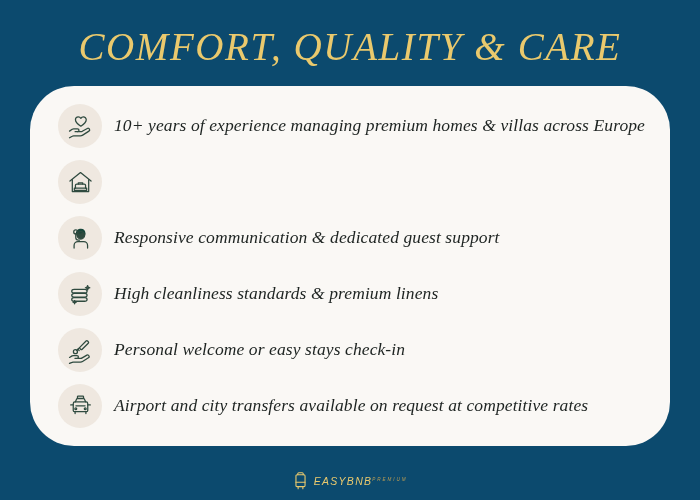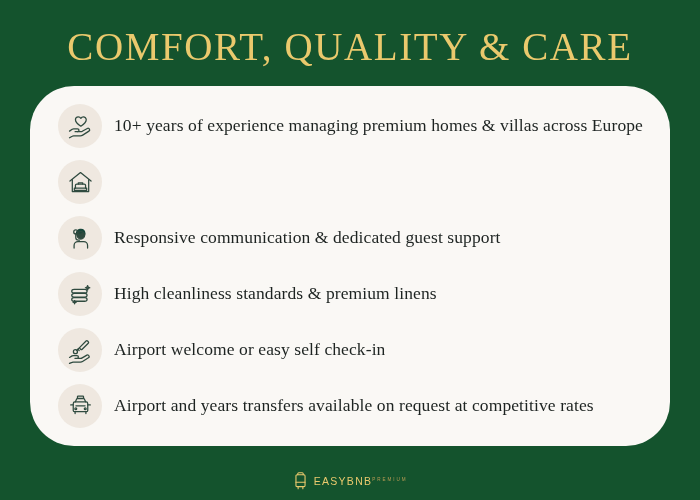--- a/index.html
+++ b/index.html
@@ -13,21 +13,22 @@
   body {
     background: #1a5c4d;
     font-family: "Liberation Serif", serif;
     position: relative;
   }
 
   .poster {
     width: 700px;
     height: 500px;
     position: relative;
-    background: #14532d;
+    background: #0c4a6e;
+    font-style: italic;
   }
 
   
   .title {
     position: absolute;
     top: 26px;
     left: 0;
     width: 700px;
     text-align: center;
     color: #eac96d;
@@ -193,39 +194,39 @@
         <span class="icon-circle">
           <svg viewBox="0 0 32 32" fill="none" stroke="#2f4a3f" stroke-width="1.5" stroke-linecap="round" stroke-linejoin="round">
             <path d="M22.6 4.8L15.4 12c-.5.5-.5 1.3 0 1.8l.8.8c.5.5 1.3.5 1.8 0l7.2-7.2c.5-.5.5-1.3 0-1.8l-.8-.8c-.5-.5-1.3-.5-1.8 0z"></path>
             <path d="M14.8 12.6l-3.6 3.6"></path>
             <path d="M12.9 14.5l1.5 1.5"></path>
             <circle cx="10" cy="17.4" r="2.4"></circle>
             <path d="M3 24.2l3-1.8c.5-.3 1-.4 1.6-.4h4.3c.9 0 1.6.7 1.6 1.6s-.7 1.6-1.6 1.6H9.4"></path>
             <path d="M12.8 25.2h3.4c.6 0 1.3-.2 1.8-.5l5.6-3.2c.9-.5 2-.2 2.4.7.5.9.2 1.9-.6 2.4l-7 4.4c-.7.5-1.6.7-2.5.7H7.6c-.6 0-1.1.1-1.6.4L3 31.3"></path>
           </svg>
         </span>
-        <span class="row-text">Airport welcome or easy self check-in</span>
+        <span class="row-text">Personal welcome or easy stays check-in</span>
       </div>
 
       <div class="row">
         <span class="icon-circle">
           <svg viewBox="0 0 32 32" fill="none" stroke="#2f4a3f" stroke-width="1.5" stroke-linecap="round" stroke-linejoin="round">
             <rect x="12.4" y="3.6" width="7.2" height="3" rx="0.8"></rect>
             <path d="M9.8 10.6l1.5-3.2c.3-.6.9-1 1.6-1h6.2c.7 0 1.3.4 1.6 1l1.5 3.2"></path>
             <path d="M7.4 12.6c0-1.1.9-2 2-2h13.2c1.1 0 2 .9 2 2v8c0 .8-.6 1.4-1.4 1.4H8.8c-.8 0-1.4-.6-1.4-1.4v-8z"></path>
             <path d="M10.6 15.2h10.8"></path>
             <circle cx="10.4" cy="18.6" r="1.1"></circle>
             <circle cx="21.6" cy="18.6" r="1.1"></circle>
             <path d="M9.6 22v2.4"></path>
             <path d="M22.4 22v2.4"></path>
             <path d="M4.4 14.2h3"></path>
             <path d="M24.6 14.2h3"></path>
           </svg>
         </span>
-        <span class="row-text">Airport and years transfers available on request at competitive rates</span>
+        <span class="row-text">Airport and city transfers available on request at competitive rates</span>
       </div>
 
     </div>
   </div>
 
   <div class="footer">
     <span class="footer-mark">
       <svg viewBox="0 0 16 22" fill="none" stroke="#eac96d" stroke-width="1.2" stroke-linecap="round" stroke-linejoin="round">
         <path d="M5 4.2V3c0-.6.5-1.1 1.1-1.1h3.8c.6 0 1.1.5 1.1 1.1v1.2"></path>
         <rect x="3" y="4.2" width="10" height="13" rx="1.2"></rect>

